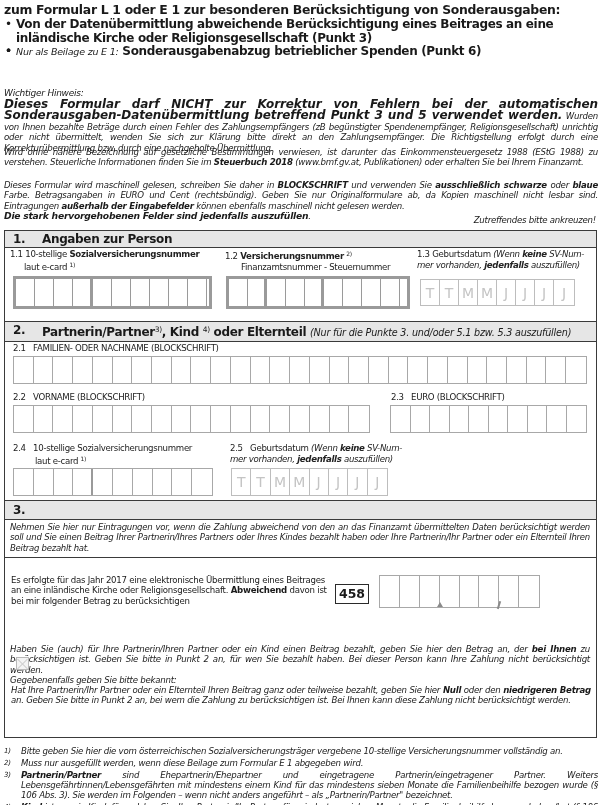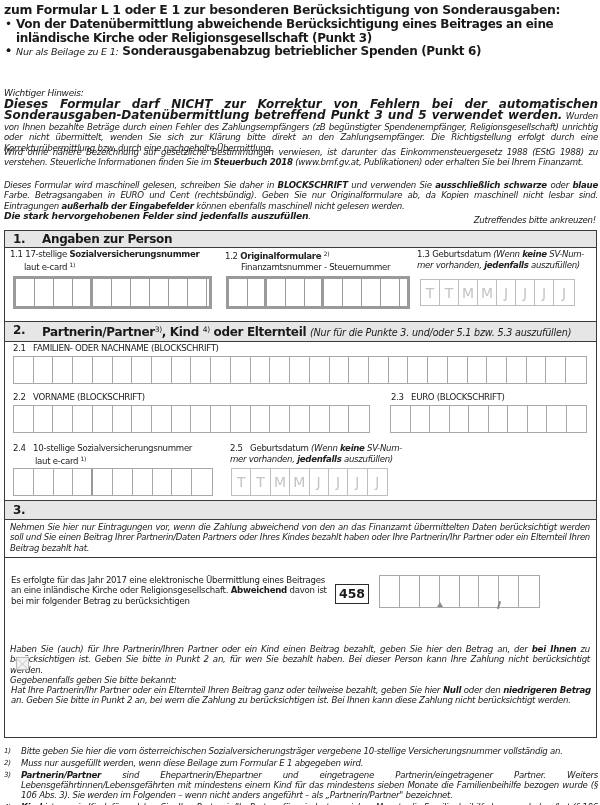--- a/index.html
+++ b/index.html
@@ -90,38 +90,38 @@
   <b style="font-size:9.2px">Die stark hervorgehobenen Felder sind jedenfalls auszufüllen</b><span>.</span>
 </div>
 <div class="right-hint">Zutreffendes bitte ankreuzen!</div>
 
 <div class="section" style="top:230px; height:92px;">
   <div class="sec-head">
     <span class="sec-num">1.</span>
     <span>Angaben zur Person</span>
   </div>
   <div class="lbl" style="left:5px; top:18px;">
-    <span>1.1</span> <span>17-stellige </span><b>Sozialversicherungsnummer</b><br>
+    <span>1.1</span> <span>10-stellige </span><b>Sozialversicherungsnummer</b><br>
     <span style="padding-left:14px">laut e-card</span> <sup>1)</sup>
   </div>
   <div class="cells heavy" style="left:8px; top:45px; width:199px; height:33px;">
     <div class="c" style="width:19px"></div>
       <div class="c" style="width:19px"></div>
       <div class="c" style="width:19px"></div>
       <div class="c grp" style="width:20px"></div>
     <div class="c" style="width:19px"></div>
       <div class="c" style="width:19px"></div>
       <div class="c" style="width:19px"></div>
       <div class="c" style="width:19px"></div>
       <div class="c" style="width:19px"></div>
       <div class="c" style="width:19px"></div>
   </div>
 
   <div class="lbl" style="left:220px; top:18px;">
-    <span>1.2</span> <b>Originalformulare</b> <sup>2)</sup><br>
+    <span>1.2</span> <b>Versicherungsnummer</b> <sup>2)</sup><br>
     <span style="padding-left:16px">Finanzamtsnummer - Steuernummer</span>
   </div>
   <div class="cells heavy" style="left:221px; top:45px; width:184px; height:33px;">
     <div class="c" style="width:19px"></div>
       <div class="c grp" style="width:19px"></div>
     <div class="c" style="width:19px"></div>
       <div class="c" style="width:19px"></div>
       <div class="c grp" style="width:19px"></div>
     <div class="c" style="width:19px"></div>
       <div class="c" style="width:19px"></div>
@@ -257,21 +257,21 @@
     <div class="c" style="width:19.5px">J</div>
     <div class="c" style="width:19.5px">J</div>
   </div>
 </div>
 
 <div class="section" style="top:500px; height:238px;">
   <div class="sec-head" style="padding-top:2px; padding-bottom:2px;">
     <span class="sec-num">3.</span>
   </div>
   <div class="sec3-intro">
-    <span>Nehmen Sie hier </span><b>nur</b><span> Eintragungen vor, wenn die Zahlung abweichend von den an das Finanzamt übermittelten Daten berücksichtigt werden soll und Sie einen Beitrag </span><b>Ihrer Partnerin/Daten Partners</b><span> oder Ihres </span><b>Kindes</b><span> bezahlt haben oder Ihre Partnerin/Ihr Partner oder ein Elternteil Ihren Beitrag bezahlt hat.</span>
+    <span>Nehmen Sie hier </span><b>nur</b><span> Eintragungen vor, wenn die Zahlung abweichend von den an das Finanzamt übermittelten Daten berücksichtigt werden soll und Sie einen Beitrag </span><b>Ihrer Partnerin/Ihres Partners</b><span> oder Ihres </span><b>Kindes</b><span> bezahlt haben oder Ihre Partnerin/Ihr Partner oder ein Elternteil Ihren Beitrag bezahlt hat.</span>
   </div>
 
   <div class="para" style="left:6px; top:74px; width:322px;">
     <span>Es erfolgte für das Jahr 2017 eine elektronische Übermittlung eines Beitrages an eine inländische Kirche oder Religionsgesellschaft. </span><b>Abweichend</b><span> davon ist bei mir folgender Betrag zu berücksichtigen</span>
   </div>
   <div class="code-box" style="left:330px; top:83px;">458</div>
   <div class="cells" style="left:374px; top:74px; width:161px; height:33px;">
     <div class="c" style="width:20px"></div>
       <div class="c" style="width:20px"></div>
       <div class="c" style="width:20px"></div>

